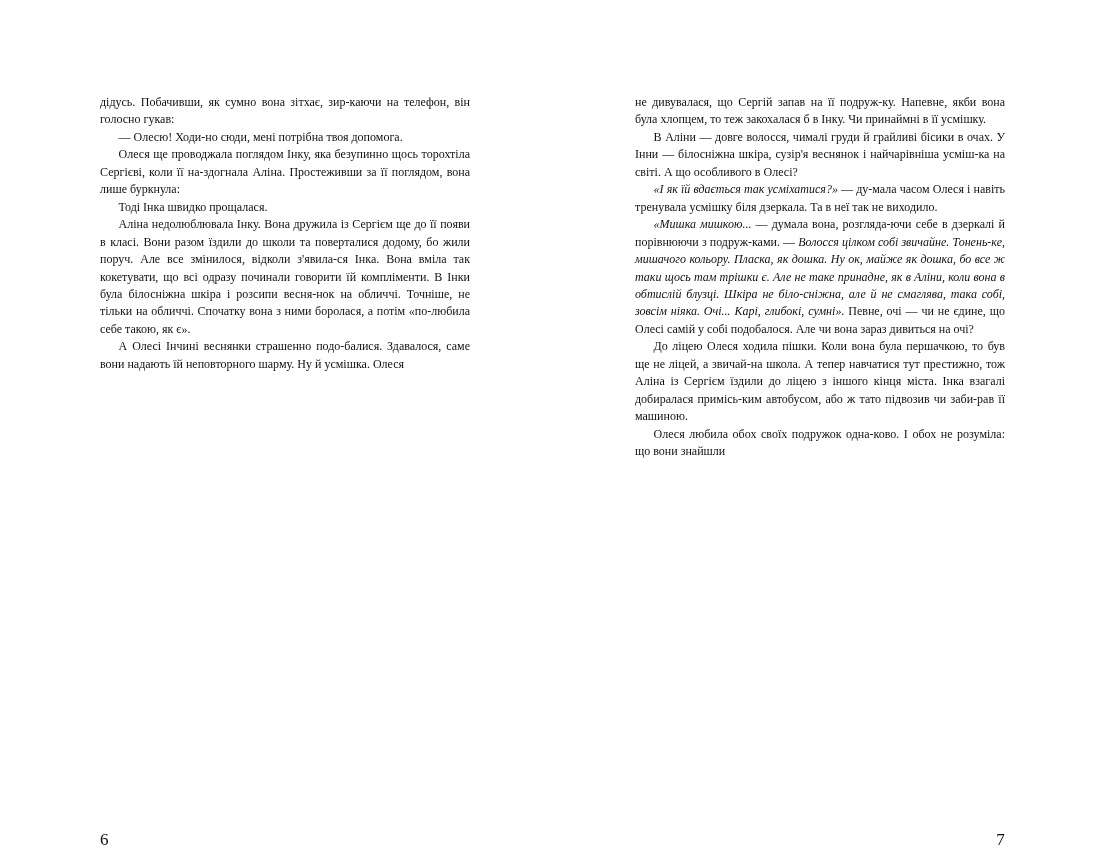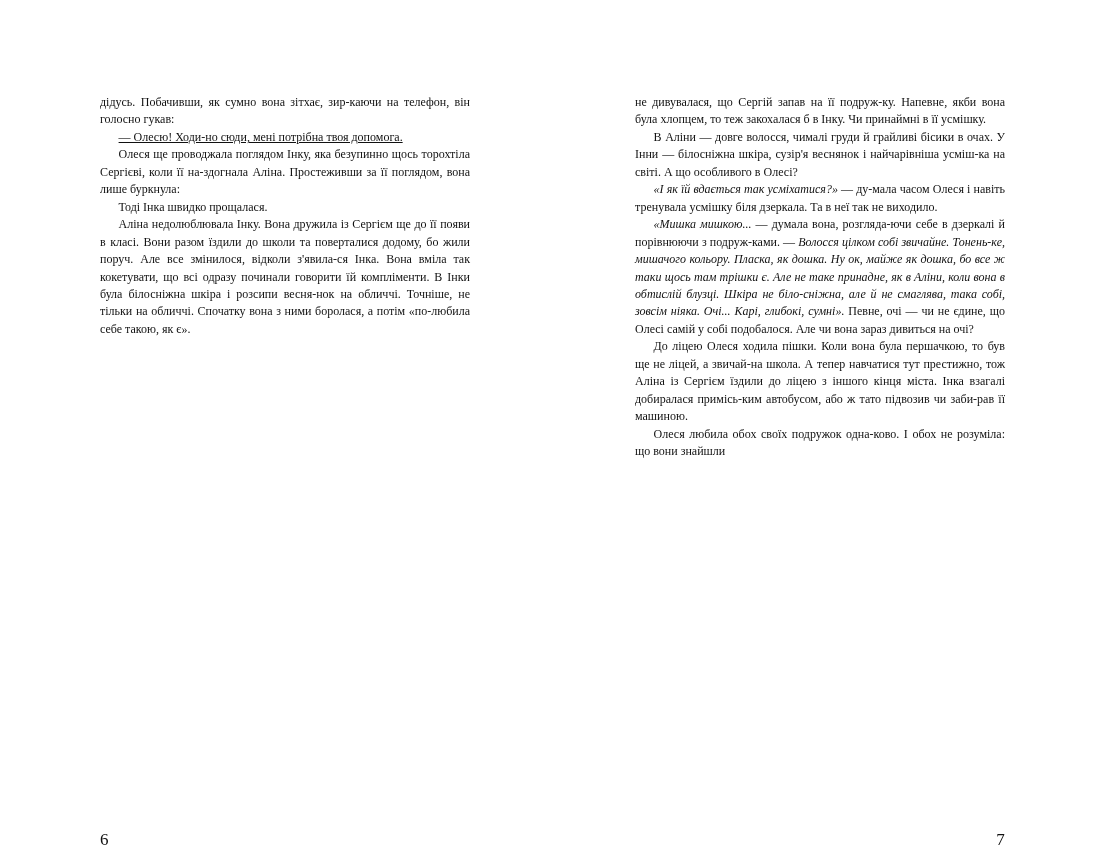--- a/index.html
+++ b/index.html
@@ -42,21 +42,20 @@
   }
   .col-text p {
     margin: 0;
     text-indent: 1.55em;
   }
   .col-text p.noindent {
     text-indent: 0;
   }
   .col-text p.dash {
     text-indent: 1.55em;
-    text-decoration: underline;
   }
   .col-text em {
     font-style: italic;
   }
   .folio {
     position: absolute;
     bottom: -56px;
     font-size: 17px;
     letter-spacing: 0.3px;
   }
@@ -68,20 +67,21 @@
 
 <div class="spread">
 
   <div class="page page-left">
     <div class="col-text">
       <p class="noindent">дідусь. Побачивши, як сумно вона зітхає, зир-каючи на телефон, він голосно гукав:</p>
       <p class="dash">— Олесю! Ходи-но сюди, мені потрібна твоя допомога.</p>
       <p>Олеся ще проводжала поглядом Інку, яка безупинно щось торохтіла Сергієві, коли її на-здогнала Аліна. Простеживши за її поглядом, вона лише буркнула:</p>
       <p>Тоді Інка швидко прощалася.</p>
       <p>Аліна недолюблювала Інку. Вона дружила із Сергієм ще до її появи в класі. Вони разом їздили до школи та поверталися додому, бо жили поруч. Але все змінилося, відколи з'явила-ся Інка. Вона вміла так кокетувати, що всі одразу починали говорити їй компліменти. В Інки була білосніжна шкіра і розсипи весня-нок на обличчі. Точніше, не тільки на обличчі. Спочатку вона з ними боролася, а потім «по-любила себе такою, як є».</p>
+      <p>А Олесі Інчині веснянки страшенно подо-балися. Здавалося, саме вони надають їй неповторного шарму. Ну й усмішка. Олеся</p>
     </div>
     <div class="folio folio-left">6</div>
   </div>
 
   <div class="page page-right">
     <div class="col-text">
       <p class="noindent">не дивувалася, що Сергій запав на її подруж-ку. Напевне, якби вона була хлопцем, то теж закохалася б в Інку. Чи принаймні в її усмішку.</p>
       <p>В Аліни — довге волосся, чималі груди й грайливі бісики в очах. У Інни — білосніжна шкіра, сузір'я веснянок і найчарівніша усміш-ка на світі. А що особливого в Олесі?</p>
       <p><em>«І як їй вдається так усміхатися?»</em> — ду-мала часом Олеся і навіть тренувала усмішку біля дзеркала. Та в неї так не виходило.</p>
       <p><em>«Мишка мишкою...</em> — думала вона, розгляда-ючи себе в дзеркалі й порівнюючи з подруж-ками. — <em>Волосся цілком собі звичайне. Тонень-ке, мишачого кольору. Пласка, як дошка. Ну ок, майже як дошка, бо все ж таки щось там трішки є. Але не таке принадне, як в Аліни, коли вона в обтислій блузці. Шкіра не біло-сніжна, але й не смаглява, така собі, зовсім ніяка. Очі... Карі, глибокі, сумні».</em> Певне, очі — чи не єдине, що Олесі самій у собі подобалося. Але чи вона зараз дивиться на очі?</p>

